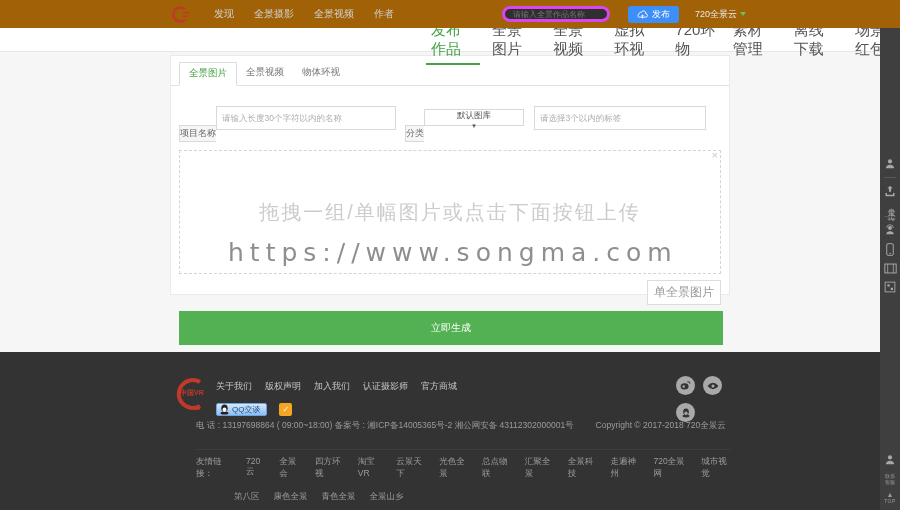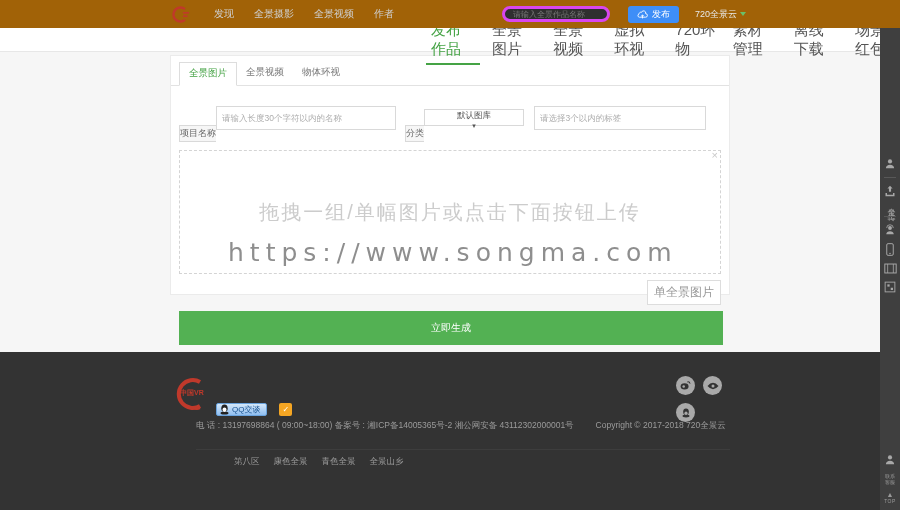--- a/index.html
+++ b/index.html
@@ -273,20 +273,27 @@
 </aside>
 
 <footer class="footer">
   <div class="f-inner">
     <div class="f-logo">
       <svg width="42" height="38" viewBox="0 0 42 38">
         <path d="M30 6 A14 14 0 1 0 30 30" fill="none" stroke="#c0392b" stroke-width="4"></path>
         <path d="M22 31 q4 3 8 1" fill="none" stroke="#c0392b" stroke-width="2.4"></path>
       </svg>
       <span class="f-logo-text">中国VR</span>
+    </div>
+    <div class="f-links">
+      <a>关于我们</a>
+      <a>版权声明</a>
+      <a>加入我们</a>
+      <a>认证摄影师</a>
+      <a>官方商城</a>
     </div>
     <div class="f-qq">
       <span class="qq-badge">
         <svg width="9" height="11" viewBox="0 0 9 11">
           <ellipse cx="4.5" cy="4.2" rx="3.2" ry="3.8" fill="#222"></ellipse>
           <ellipse cx="4.5" cy="9" rx="4" ry="1.6" fill="#222"></ellipse>
           <ellipse cx="4.5" cy="5.8" rx="2" ry="2.2" fill="#fff"></ellipse>
         </svg>
         <span>QQ交谈</span>
       </span>
@@ -311,20 +318,35 @@
       </span>
       <span class="soc">
         <svg width="8" height="10" viewBox="0 0 9 11">
             <ellipse cx="4.5" cy="4.2" rx="3.2" ry="3.8" fill="#333"></ellipse>
             <ellipse cx="4.5" cy="9" rx="4" ry="1.6" fill="#333"></ellipse>
             <ellipse cx="4.5" cy="5.8" rx="1.8" ry="2" fill="#a9a9a9"></ellipse>
           </svg>
       </span>
     </div>
     <div class="f-friends">
+      <div class="fr-row">
+        <span class="fr-label">友情链接：</span>
+        <a>720云</a>
+        <a>全景会</a>
+        <a>四方环视</a>
+        <a>淘宝VR</a>
+        <a>云景天下</a>
+        <a>光色全景</a>
+        <a>总点物联</a>
+        <a>汇聚全景</a>
+        <a>全景科技</a>
+        <a>走遍神州</a>
+        <a>720全景网</a>
+        <a>城市视觉</a>
+      </div>
       <div class="fr-row fr-row2">
         <a>第八区</a>
         <a>康色全景</a>
         <a>青色全景</a>
         <a>全景山乡</a>
       </div>
     </div>
   </div>
 </footer>
 

